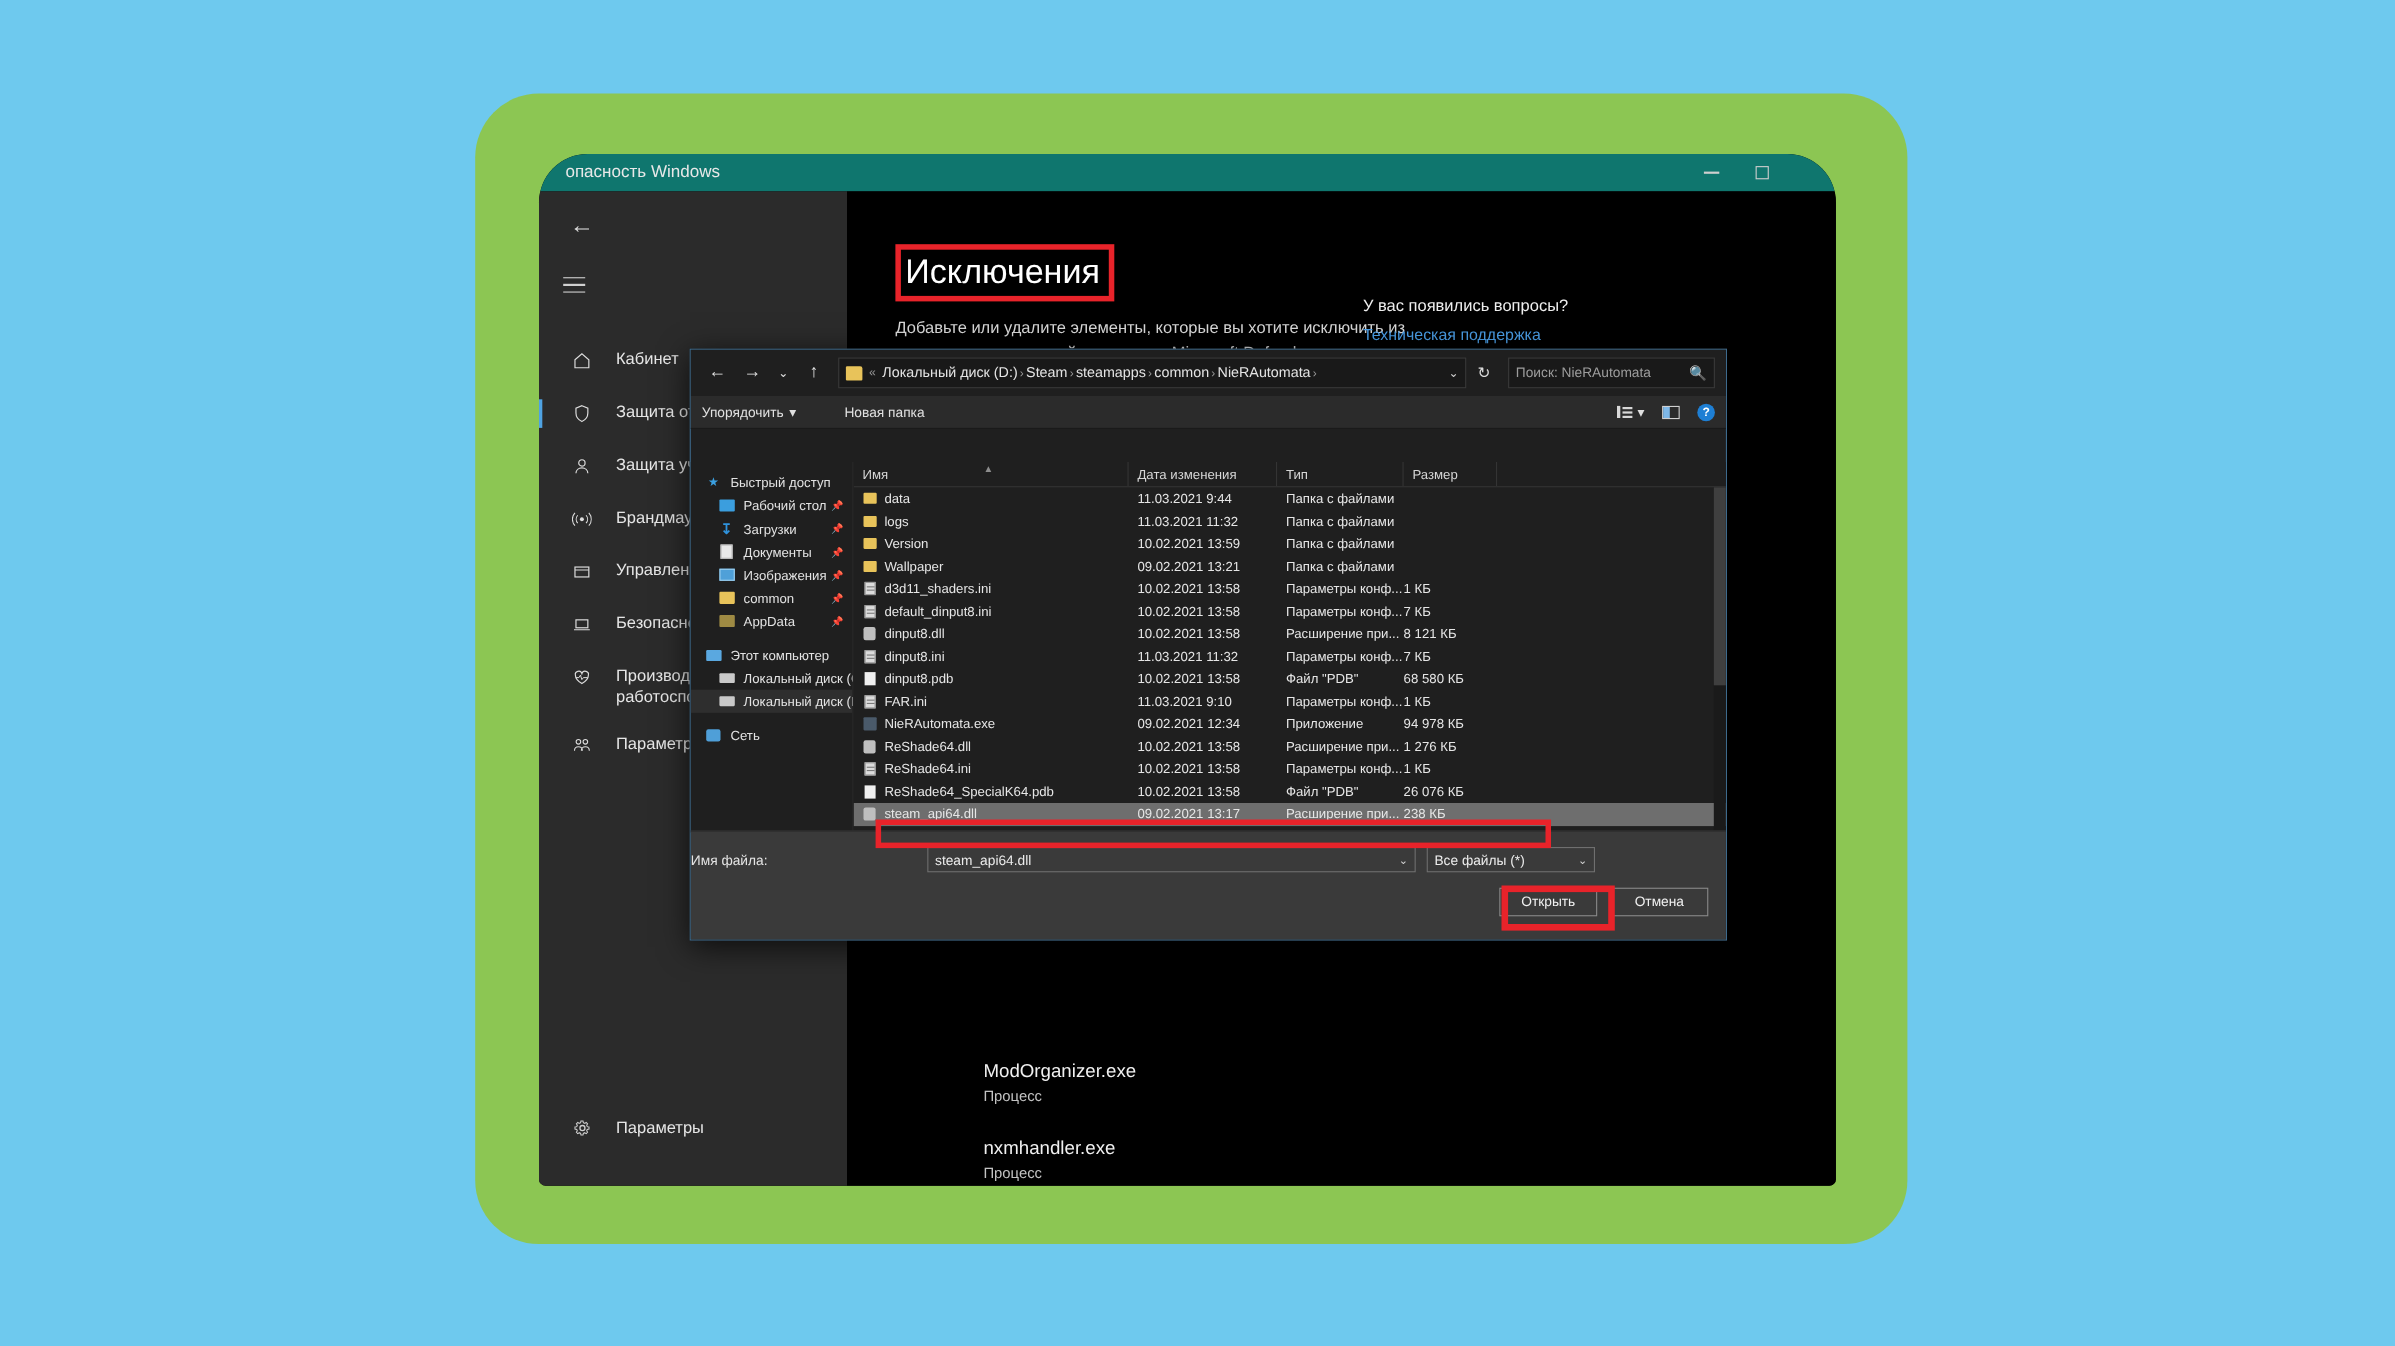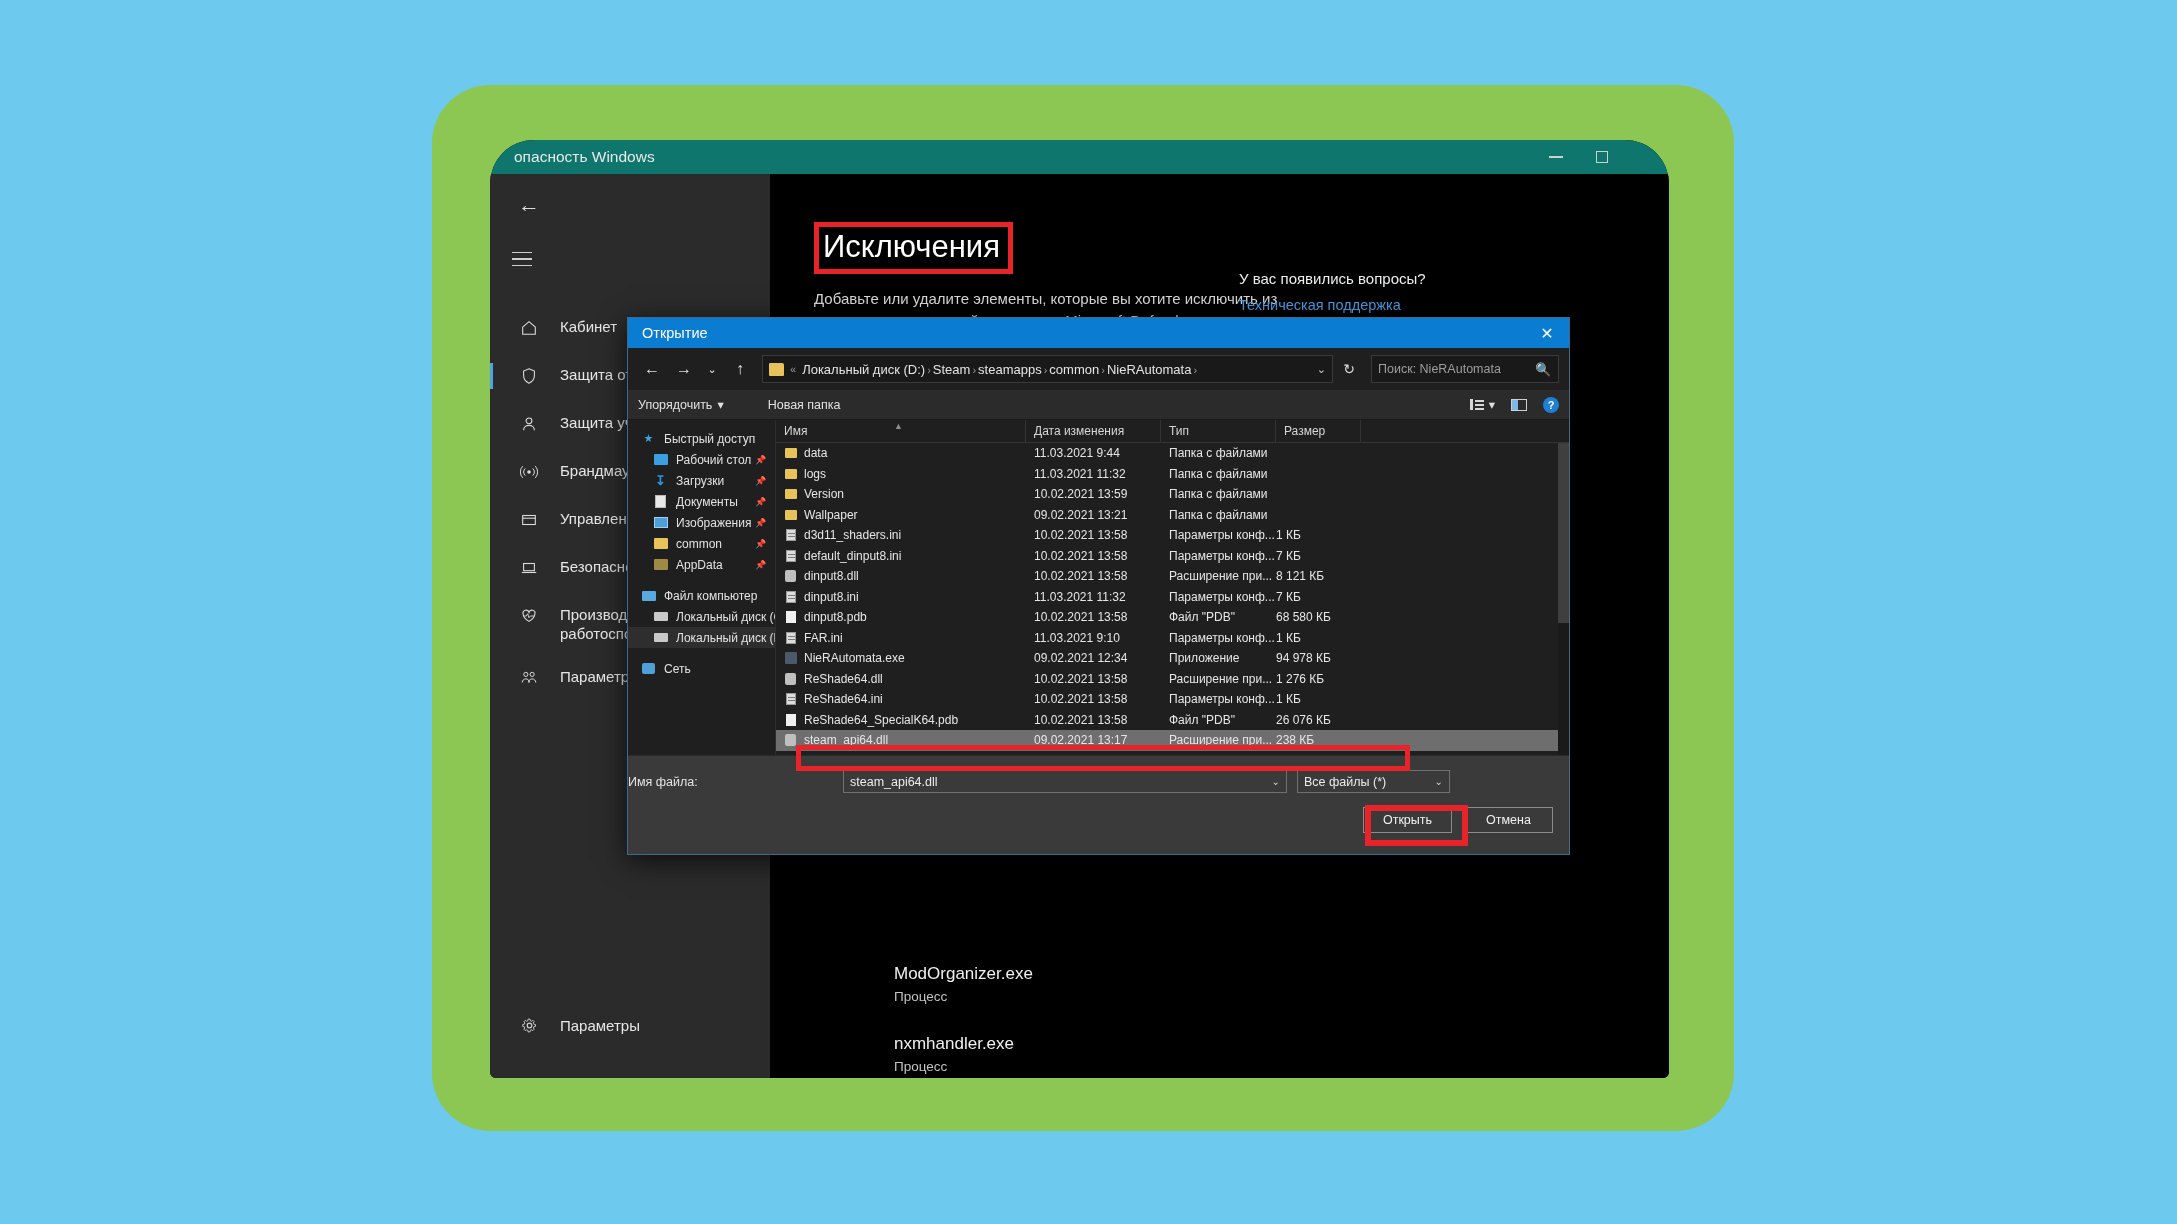--- a/index.html
+++ b/index.html
@@ -484,24 +484,20 @@
         <div class="proc-item">
           <div class="proc-name">nxmhandler.exe</div>
           <div class="proc-kind">Процесс</div>
         </div>
       </div>
   </div>
 </div>
 
 <div id="dialog">
 
-  <div id="dlg-titlebar">
-    <span>Открытие</span>
-    <span id="dlg-close">✕</span>
-  </div>
 
   <div id="dlg-navbar">
     <span class="navbtn">←</span>
     <span class="navbtn">→</span>
     <span class="navbtn small">⌄</span>
     <span class="navbtn">↑</span>
 
     <div id="addressbar">
       <span class="addr-folder"></span>
       <span class="crumb-sep">«</span>
@@ -591,21 +587,21 @@
             <span class="ic-folder dark"></span>
           </span>
           <span>AppData</span>
           <span class="pin" style="font-size: 9px; transform: none;">📌</span>
         </div>
         <div class="nav-gap"></div>
         <div class="navitem">
           <span class="ico">
             <span class="ic-pc"></span>
           </span>
-          <span>Файл компьютер</span>
+          <span>Этот компьютер</span>
         </div>
         <div class="navitem indent">
           <span class="ico">
             <span class="ic-drive"></span>
           </span>
           <span>Локальный диск (C</span>
         </div>
         <div class="navitem indent sel">
           <span class="ico">
             <span class="ic-drive"></span>

